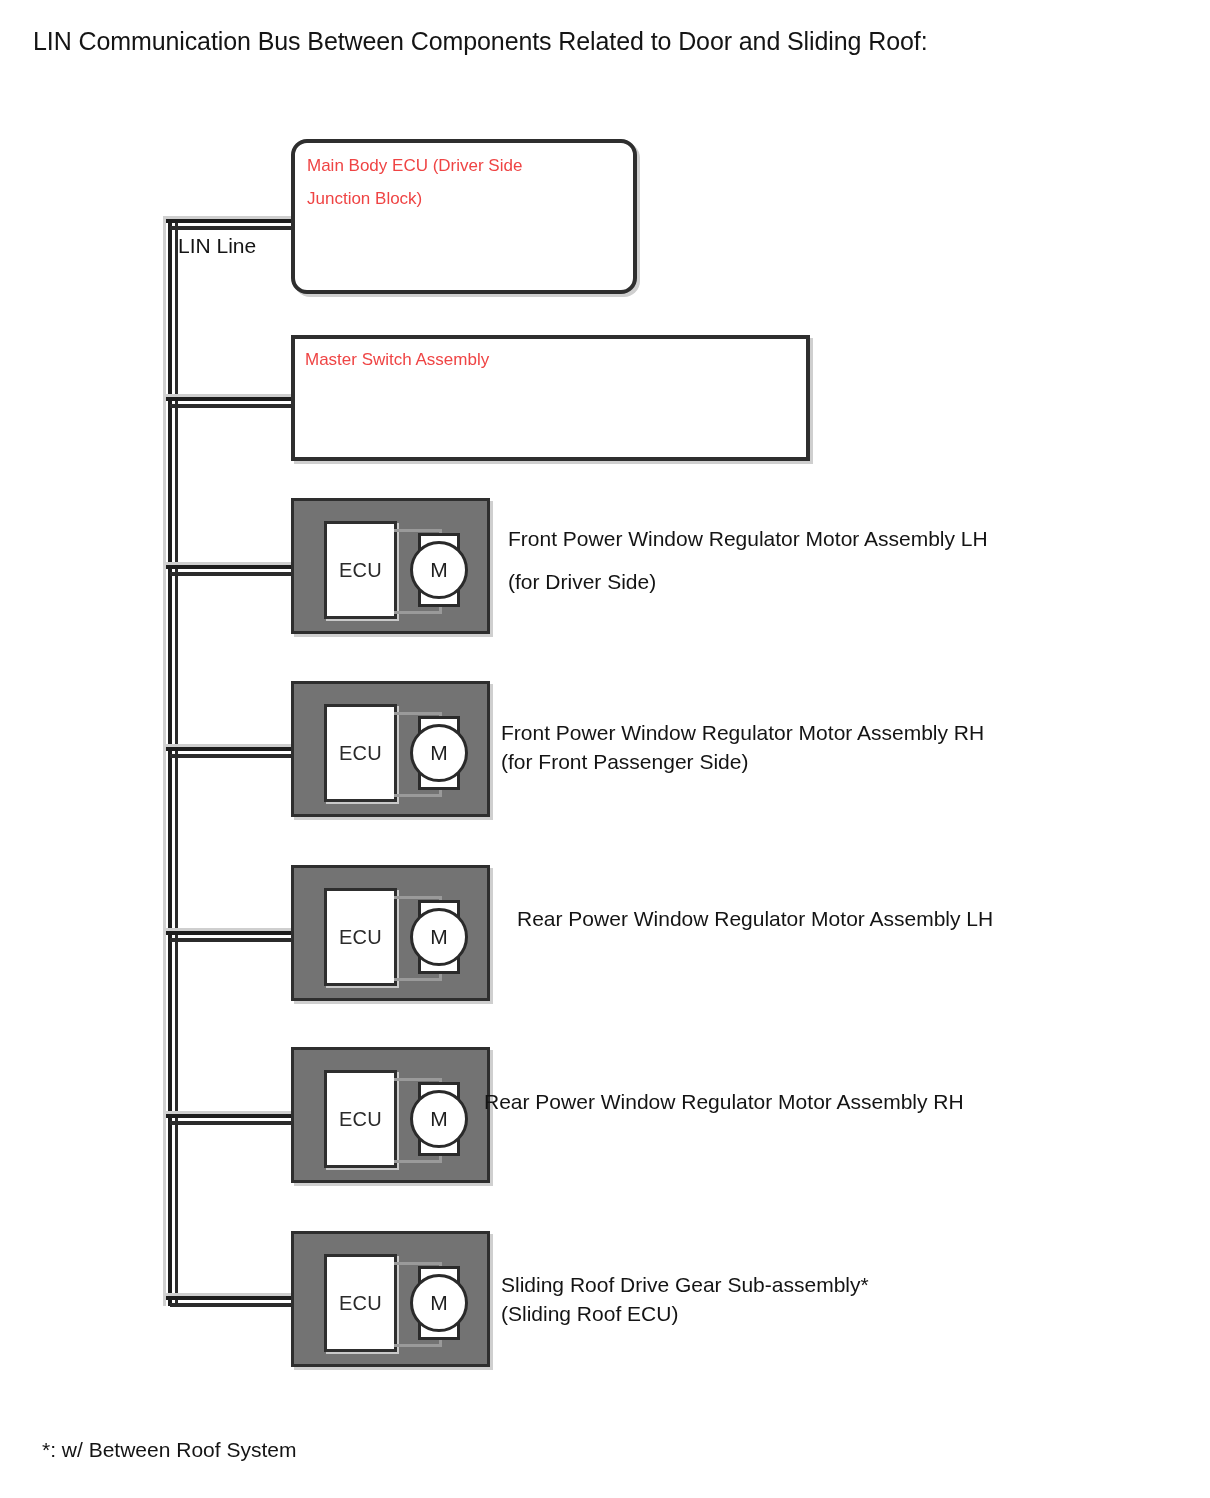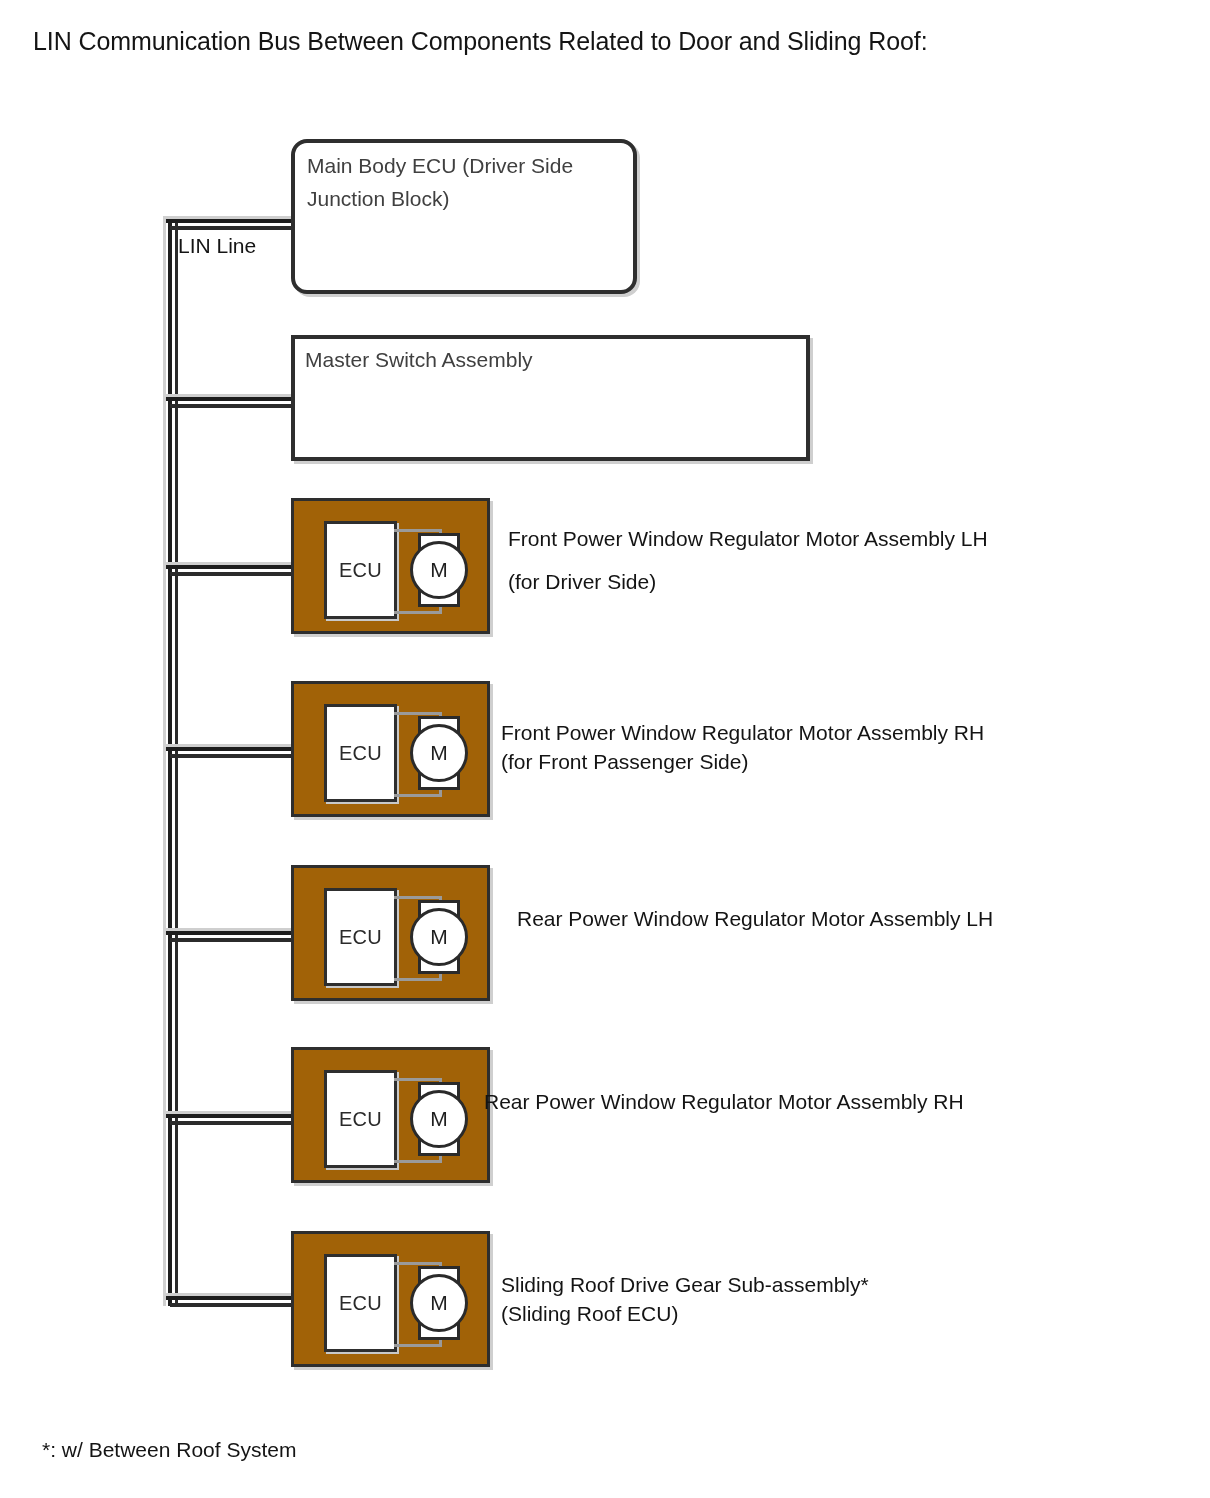--- a/index.html
+++ b/index.html
@@ -116,31 +116,31 @@
     position: absolute;
     box-sizing: border-box;
     background: #ffffff;
     border: 4px solid #2e2e2e;
     box-shadow: 3px 3px 0 0 #cfcfcf;
   }
   .box.rounded { border-radius: 16px; }
 
   .box-label {
     position: absolute;
-    font-size: 21px;
+    font-size: 17px;
     line-height: 29px;
-    color: #404040;
+    color: #ef4444;
     white-space: nowrap;
   }
 
   
   .module {
     position: absolute;
     box-sizing: border-box;
-    background: #a16207;
+    background: #737373;
     border: 3px solid #2e2e2e;
     box-shadow: 3px 3px 0 0 #cfcfcf;
   }
   .ecu-box {
     position: absolute;
     left: 30px;
     top: 20px;
     width: 73px;
     height: 98px;
     box-sizing: border-box;

